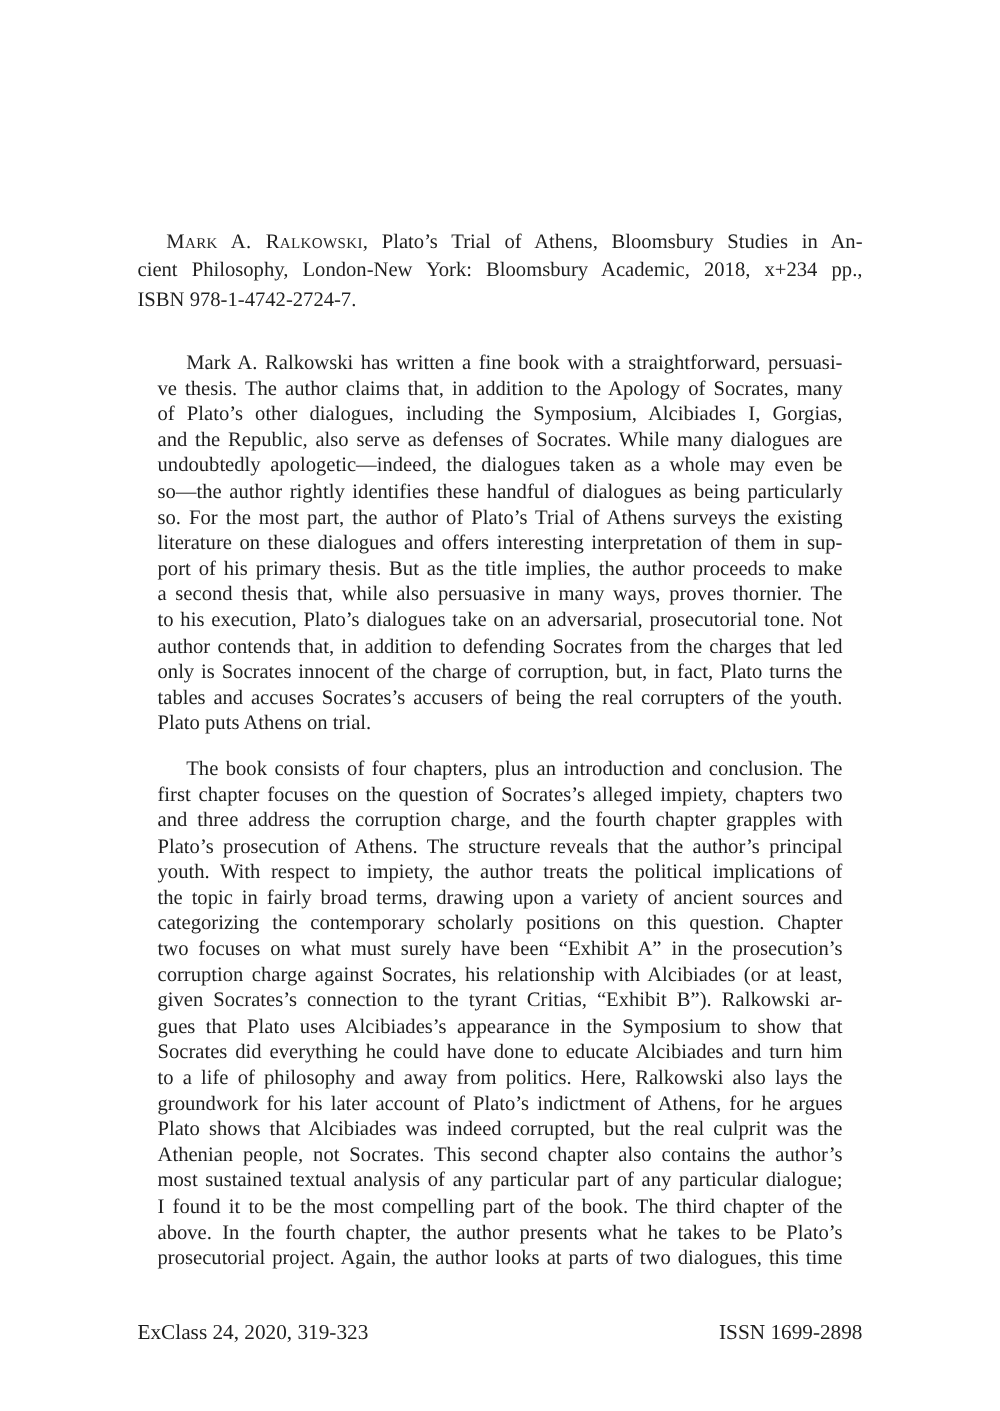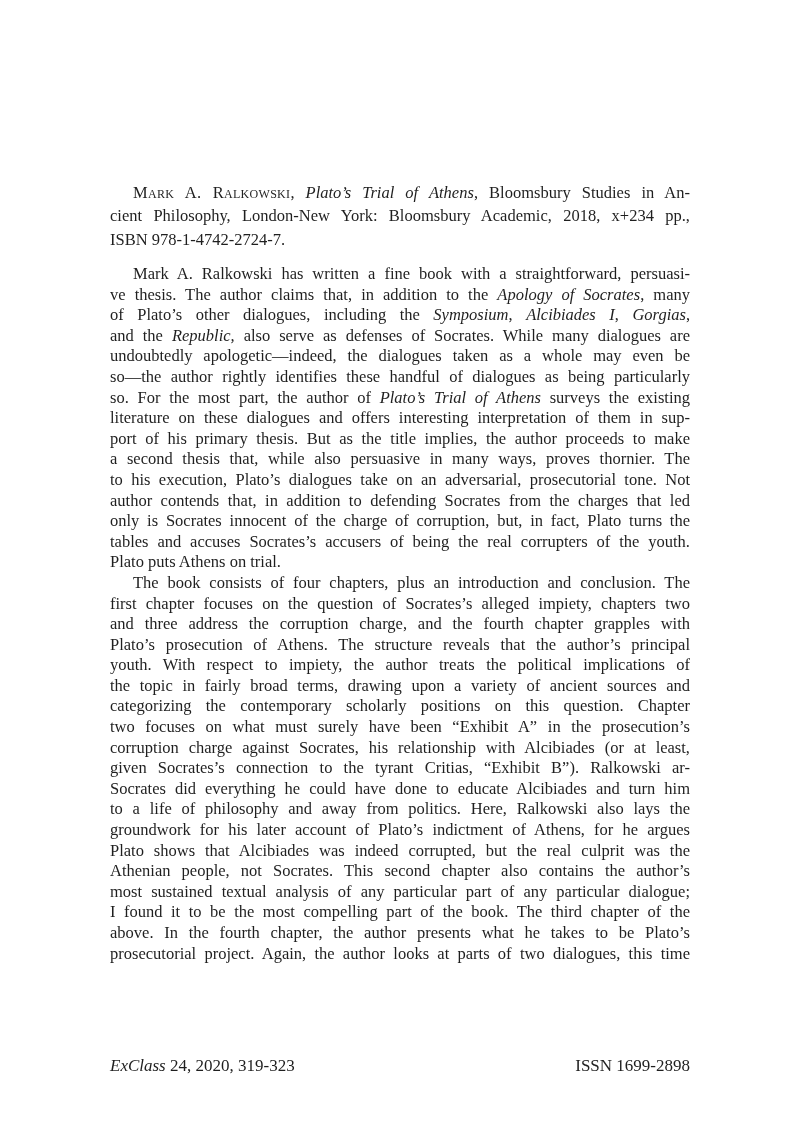--- a/index.html
+++ b/index.html
@@ -26,23 +26,23 @@
     display: flex; justify-content: space-between; align-items: baseline;
   }
   .tline {
     text-align: justify;
     text-align-last: justify;
     white-space: normal;
     hyphens: none;
   }
   .tline.noj { text-align-last: left; }
   .tline.indent { text-indent: 23px; }
-  .it { font-style: italic; }
+  .it { }
   .sc { font-variant: small-caps; letter-spacing: 0.3px; }
-  .para { margin: 0; padding: 0; }
+  .para { margin: 16px; padding: 0; }
 </style>
 </head>
 <body style="background: rgb(255, 255, 255); color: rgb(31, 31, 31);">
 
 <div id="citation">
     <div class="tline indent"><span class="sc">Mark A. Ralkowski</span><span>, </span><span class="it">Plato’s Trial of Athens</span><span>, Bloomsbury Studies in An-</span></div>
     <div class="tline"><span>cient Philosophy, London-New York: Bloomsbury Academic, 2018, x+234 pp.,</span></div>
     <div class="tline noj"><span>ISBN 978-1-4742-2724-7.</span></div>
   </div>
 
@@ -68,20 +68,21 @@
       <div class="tline indent"><span>The book consists of four chapters, plus an introduction and conclusion. The</span></div>
       <div class="tline"><span>first chapter focuses on the question of Socrates’s alleged impiety, chapters two</span></div>
       <div class="tline"><span>and three address the corruption charge, and the fourth chapter grapples with</span></div>
       <div class="tline"><span>Plato’s prosecution of Athens. The structure reveals that the author’s principal</span></div>
       <div class="tline"><span>youth. With respect to impiety, the author treats the political implications of</span></div>
       <div class="tline"><span>the topic in fairly broad terms, drawing upon a variety of ancient sources and</span></div>
       <div class="tline"><span>categorizing the contemporary scholarly positions on this question. Chapter</span></div>
       <div class="tline"><span>two focuses on what must surely have been “Exhibit A” in the prosecution’s</span></div>
       <div class="tline"><span>corruption charge against Socrates, his relationship with Alcibiades (or at least,</span></div>
       <div class="tline"><span>given Socrates’s connection to the tyrant Critias, “Exhibit B”). Ralkowski ar-</span></div>
+      <div class="tline"><span>gues that Plato uses Alcibiades’s appearance in the </span><span class="it">Symposium</span><span> to show that</span></div>
       <div class="tline"><span>Socrates did everything he could have done to educate Alcibiades and turn him</span></div>
       <div class="tline"><span>to a life of philosophy and away from politics. Here, Ralkowski also lays the</span></div>
       <div class="tline"><span>groundwork for his later account of Plato’s indictment of Athens, for he argues</span></div>
       <div class="tline"><span>Plato shows that Alcibiades was indeed corrupted, but the real culprit was the</span></div>
       <div class="tline"><span>Athenian people, not Socrates. This second chapter also contains the author’s</span></div>
       <div class="tline"><span>most sustained textual analysis of any particular part of any particular dialogue;</span></div>
       <div class="tline"><span>I found it to be the most compelling part of the book. The third chapter of the</span></div>
       <div class="tline"><span>above. In the fourth chapter, the author presents what he takes to be Plato’s</span></div>
       <div class="tline"><span>prosecutorial project. Again, the author looks at parts of two dialogues, this time</span></div>
     </div>

